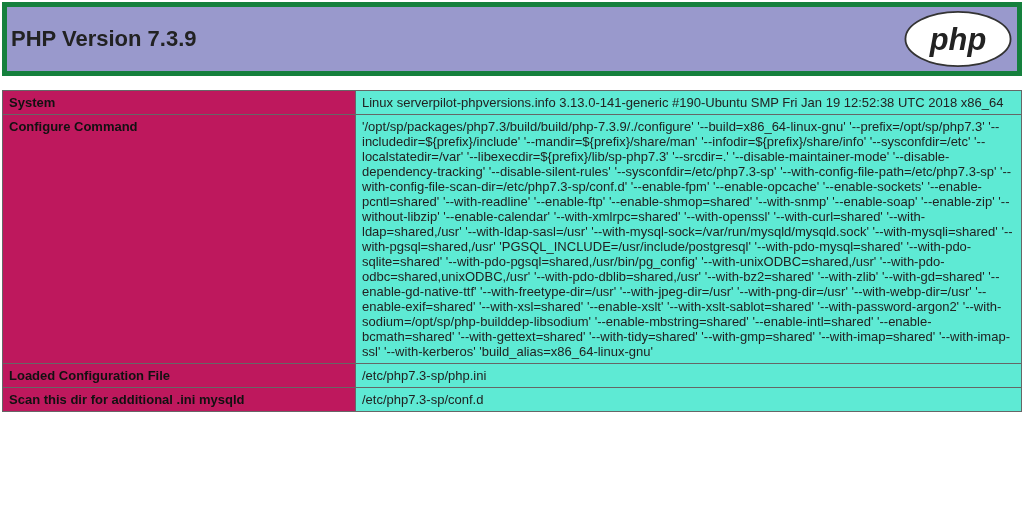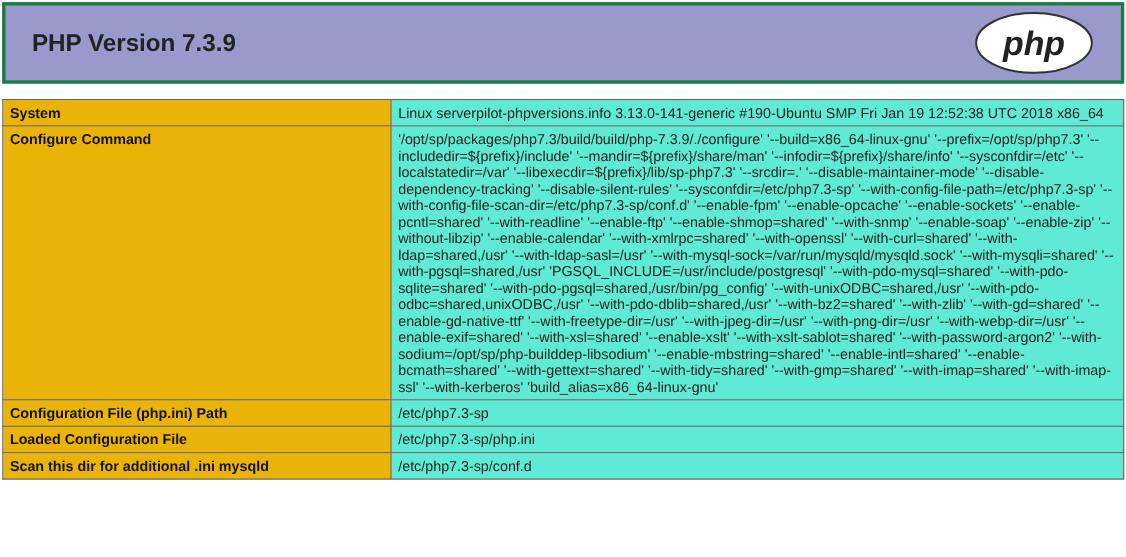--- a/index.html
+++ b/index.html
@@ -3,22 +3,22 @@
 <meta charset="utf-8">
 <style>
   body {
     margin: 0;
     padding: 0;
     font-family: sans-serif;
     background-color: #ffffff;
   }
   .header {
     background-color: #9999cc;
-    border: 3px solid #15803d;
-    padding: 8px 24px;
+    border: 5px solid #15803d;
+    padding: 8px 4px;
     display: flex;
     justify-content: space-between;
     align-items: center;
     margin: 2px;
     height: 74px;
     box-sizing: border-box;
   }
   .header h1 {
     margin: 0;
     font-size: 22px;
@@ -34,21 +34,21 @@
     width: calc(100% - 4px);
     margin: 14px 2px 2px 2px;
   }
   td {
     border: 1px solid #666666;
     padding: 4px 6px;
     font-size: 13px;
     vertical-align: top;
   }
   td.label {
-    background-color: #eab308;
+    background-color: #be185d;
     font-weight: bold;
     width: 340px;
     color: #111;
   }
   td.value {
     background-color: #5eead4;
     color: #222;
     word-break: break-word;
   }
 </style>
@@ -67,24 +67,20 @@
   <tbody>
     <tr>
       <td class="label">System</td>
       <td class="value">Linux serverpilot-phpversions.info 3.13.0-141-generic #190-Ubuntu SMP Fri Jan 19 12:52:38 UTC 2018 x86_64</td>
     </tr>
     <tr>
       <td class="label">Configure Command</td>
       <td class="value">'/opt/sp/packages/php7.3/build/build/php-7.3.9/./configure' '--build=x86_64-linux-gnu' '--prefix=/opt/sp/php7.3' '--includedir=${prefix}/include' '--mandir=${prefix}/share/man' '--infodir=${prefix}/share/info' '--sysconfdir=/etc' '--localstatedir=/var' '--libexecdir=${prefix}/lib/sp-php7.3' '--srcdir=.' '--disable-maintainer-mode' '--disable-dependency-tracking' '--disable-silent-rules' '--sysconfdir=/etc/php7.3-sp' '--with-config-file-path=/etc/php7.3-sp' '--with-config-file-scan-dir=/etc/php7.3-sp/conf.d' '--enable-fpm' '--enable-opcache' '--enable-sockets' '--enable-pcntl=shared' '--with-readline' '--enable-ftp' '--enable-shmop=shared' '--with-snmp' '--enable-soap' '--enable-zip' '--without-libzip' '--enable-calendar' '--with-xmlrpc=shared' '--with-openssl' '--with-curl=shared' '--with-ldap=shared,/usr' '--with-ldap-sasl=/usr' '--with-mysql-sock=/var/run/mysqld/mysqld.sock' '--with-mysqli=shared' '--with-pgsql=shared,/usr' 'PGSQL_INCLUDE=/usr/include/postgresql' '--with-pdo-mysql=shared' '--with-pdo-sqlite=shared' '--with-pdo-pgsql=shared,/usr/bin/pg_config' '--with-unixODBC=shared,/usr' '--with-pdo-odbc=shared,unixODBC,/usr' '--with-pdo-dblib=shared,/usr' '--with-bz2=shared' '--with-zlib' '--with-gd=shared' '--enable-gd-native-ttf' '--with-freetype-dir=/usr' '--with-jpeg-dir=/usr' '--with-png-dir=/usr' '--with-webp-dir=/usr' '--enable-exif=shared' '--with-xsl=shared' '--enable-xslt' '--with-xslt-sablot=shared' '--with-password-argon2' '--with-sodium=/opt/sp/php-builddep-libsodium' '--enable-mbstring=shared' '--enable-intl=shared' '--enable-bcmath=shared' '--with-gettext=shared' '--with-tidy=shared' '--with-gmp=shared' '--with-imap=shared' '--with-imap-ssl' '--with-kerberos' 'build_alias=x86_64-linux-gnu'</td>
     </tr>
     <tr>
-      <td class="label">Configuration File (php.ini) Path</td>
-      <td class="value">/etc/php7.3-sp</td>
-    </tr>
-    <tr>
       <td class="label">Loaded Configuration File</td>
       <td class="value">/etc/php7.3-sp/php.ini</td>
     </tr>
     <tr>
       <td class="label">Scan this dir for additional .ini mysqld</td>
       <td class="value">/etc/php7.3-sp/conf.d</td>
     </tr>
   </tbody>
 </table>
 

